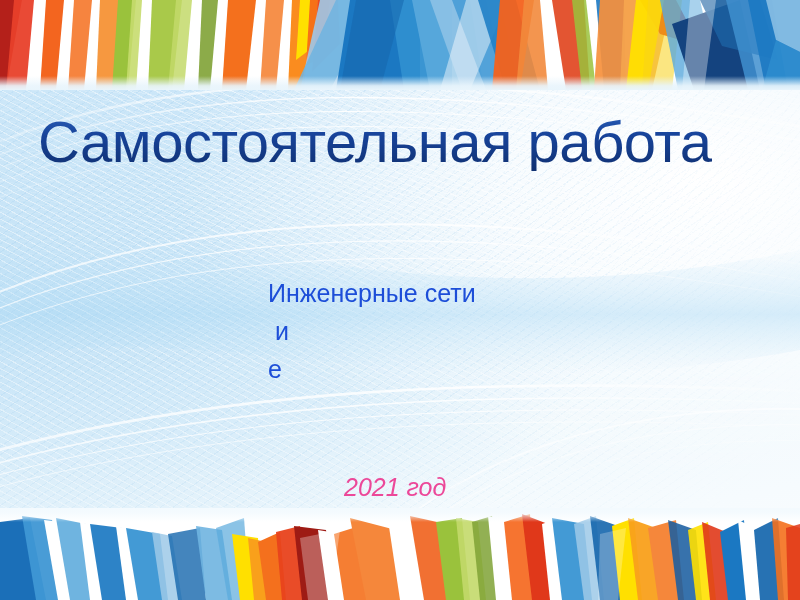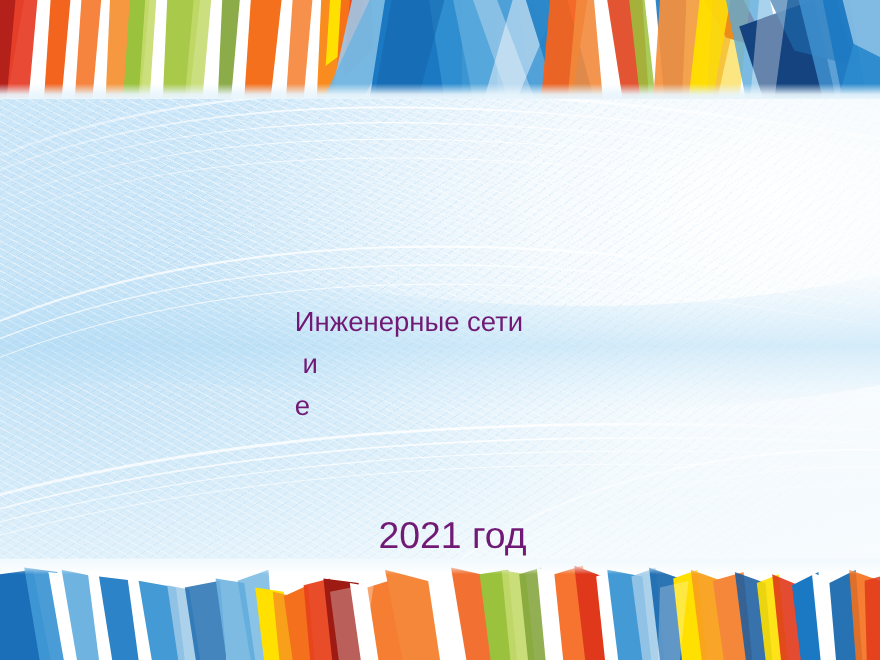--- a/index.html
+++ b/index.html
@@ -91,33 +91,34 @@
     white-space: nowrap;
   }
 
   #subtitle-block {
     position: absolute;
     left: 268px;
     top: 274px;
     width: 300px;
     font-size: 25px;
     line-height: 38px;
-    color: #701a75;
+    color: #1d4ed8;
     font-weight: 400;
   }
   #subtitle-block .sub-line { white-space: pre; }
 
   #year-text {
     position: absolute;
     left: 344px;
     top: 473px;
-    font-size: 34px;
+    font-size: 25px;
     line-height: 28px;
-    color: #701a75;
+    color: #ec4899;
     font-weight: 400;
+    font-style: italic;
   }
 </style>
 </head>
 <body>
 
 <div id="slide">
 
   <div class="bg-base"></div>
   <div class="bg-mesh"></div>
   <div class="bg-mesh2"></div>
@@ -279,20 +280,21 @@
       <polygon points="738,12 760,22 766,92 746,92" fill="#ffffff"></polygon>
       <polygon points="754,22 778,10 784,92 760,92" fill="#1566ad" opacity="0.92"></polygon>
       <polygon points="772,10 800,20 800,92 778,92" fill="#f4701d" opacity="0.9"></polygon>
       <polygon points="786,20 800,16 800,92 788,92" fill="#e0381a" opacity="0.85"></polygon>
       <polygon points="300,30 340,22 330,92 308,92" fill="#ffffff" opacity="0.30"></polygon>
       <polygon points="600,26 626,20 618,92 598,92" fill="#ffffff" opacity="0.25"></polygon>
     </svg>
     <div class="band-fade-bottom"></div>
   </div>
 
+  <div id="title-text">Самостоятельная работа</div>
 
   <div id="subtitle-block">
     <div class="sub-line">Инженерные сети</div>
     <div class="sub-line"> и</div>
     <div class="sub-line">е</div>
   </div>
 
   <div id="year-text">2021 год</div>
 
 </div>

